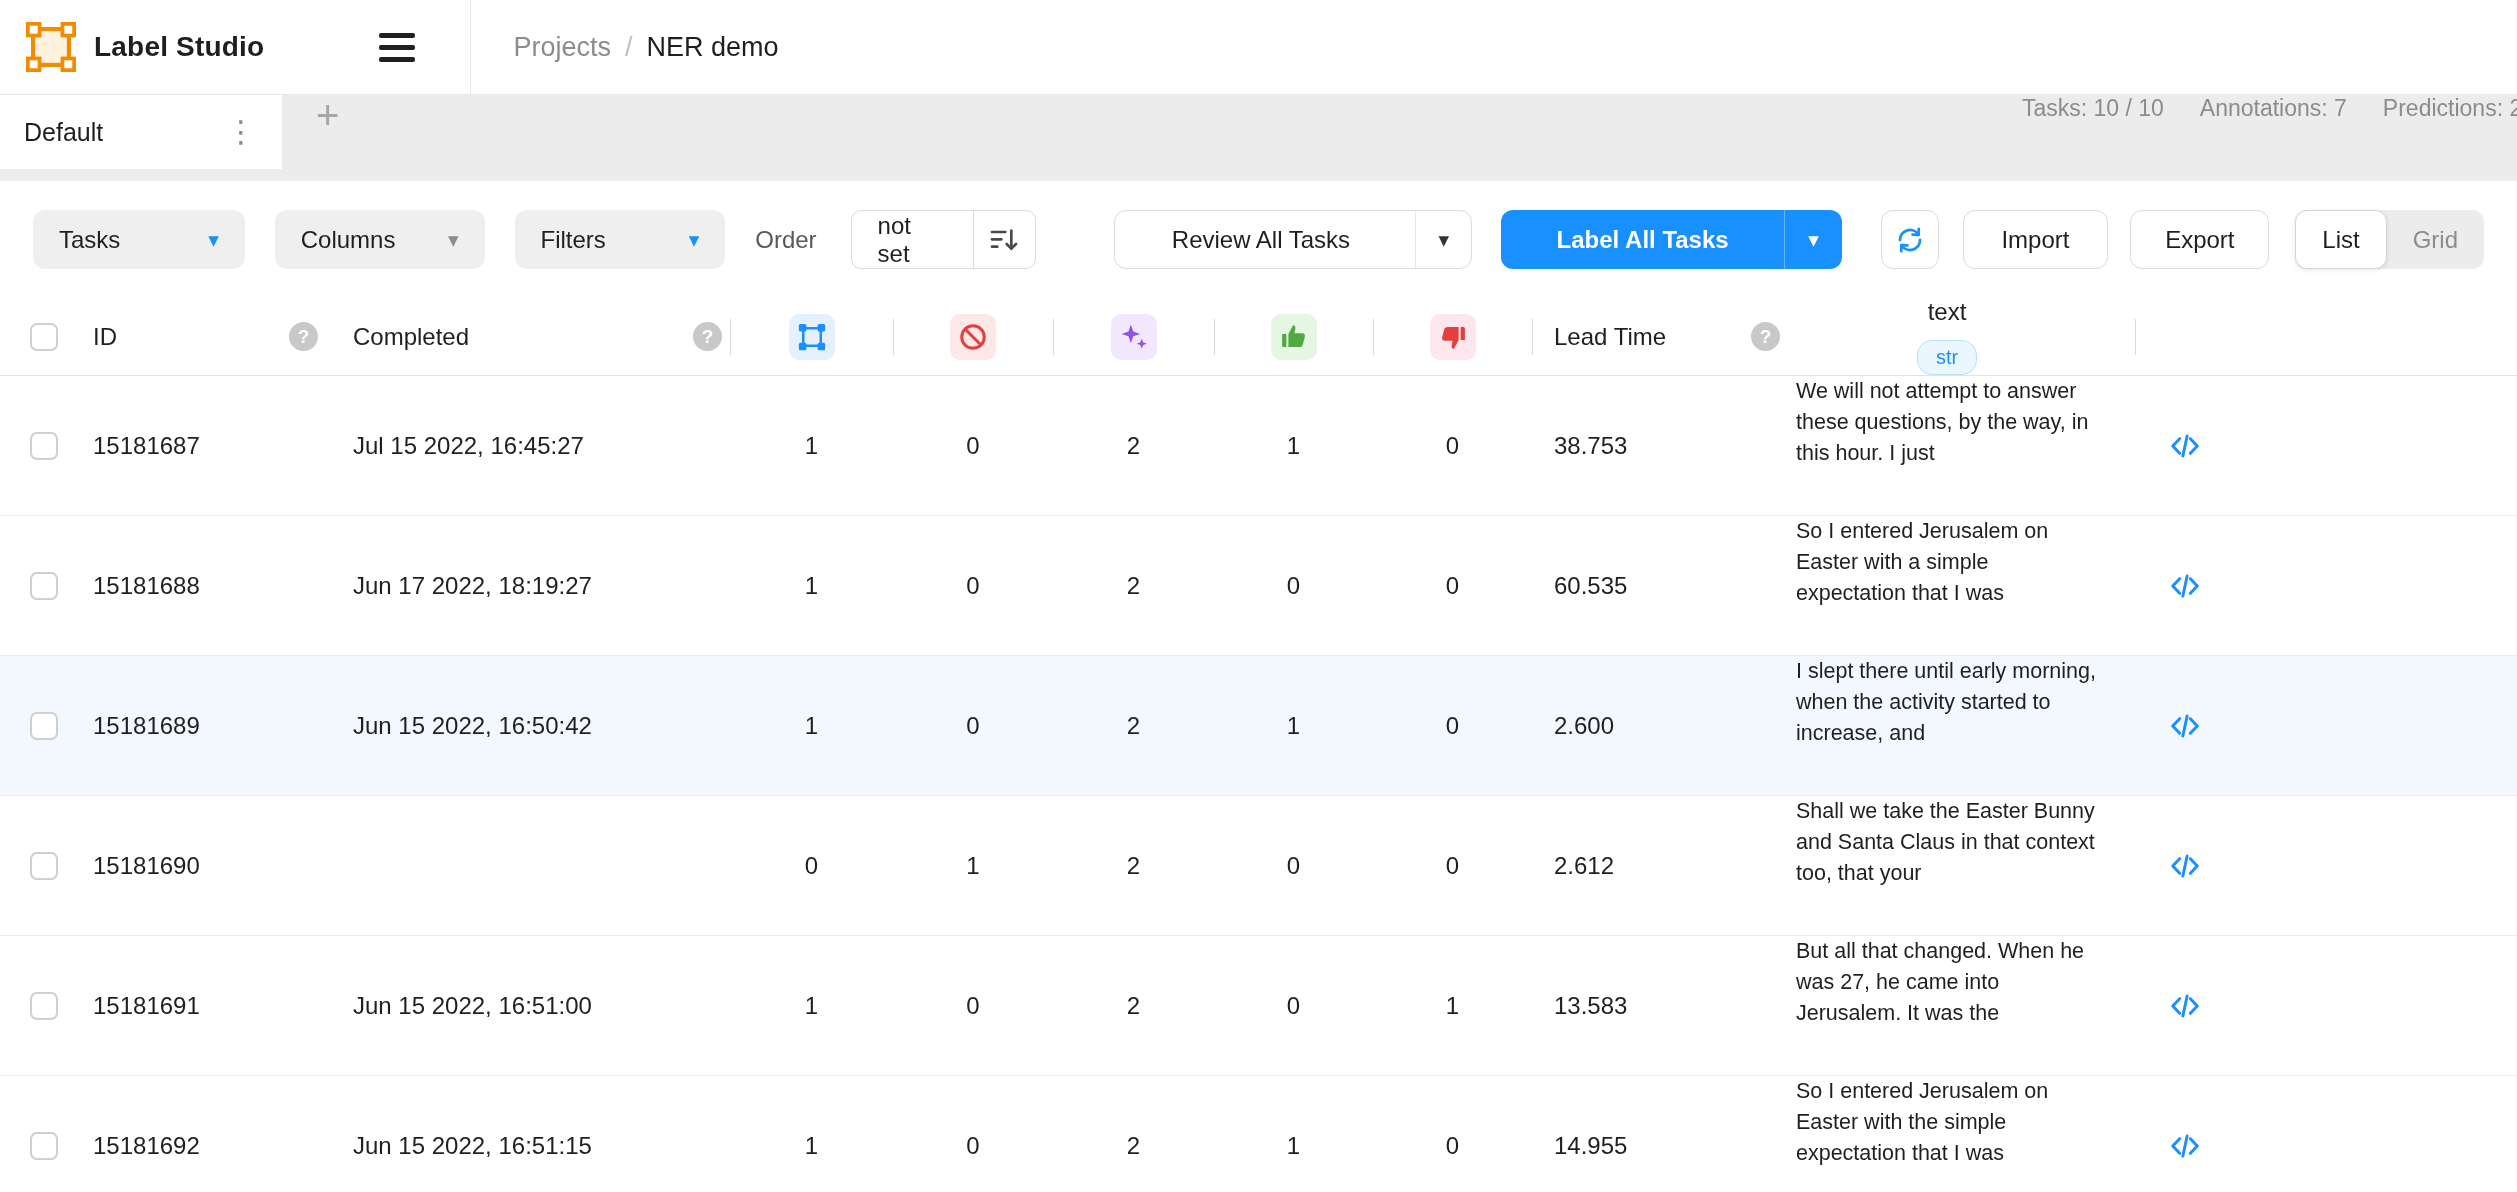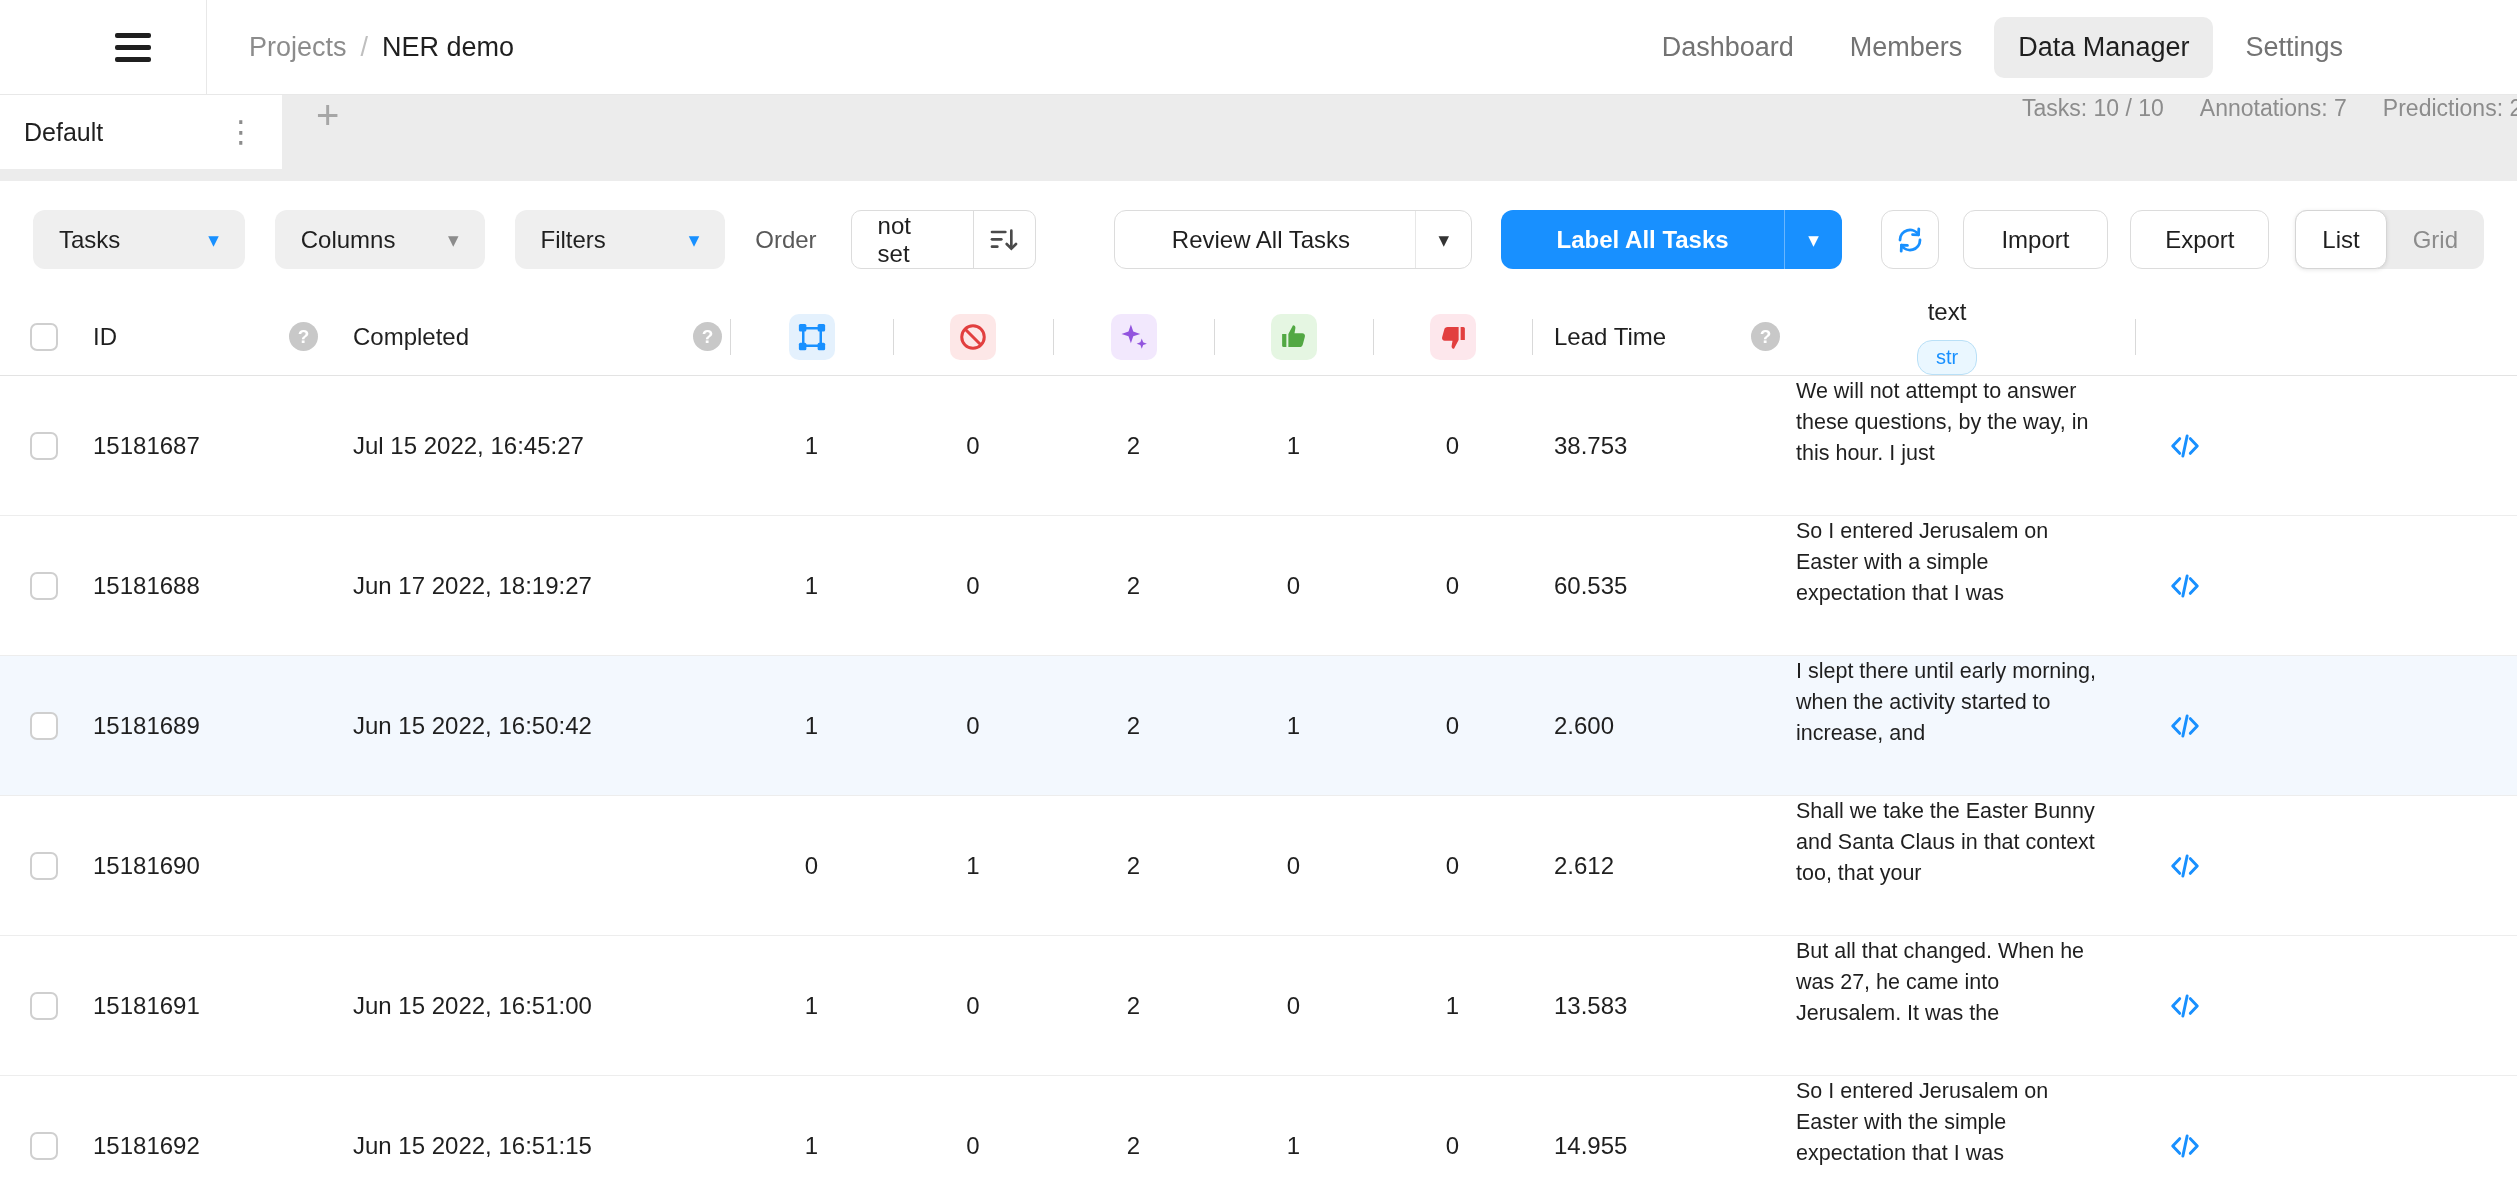--- a/index.html
+++ b/index.html
@@ -80,37 +80,41 @@
   .str-badge{background:#eaf7ff;border:1px solid #b9e0f7;color:#1890ff;font-size:20px;padding:5px 18px;border-radius:15px;cursor:pointer;}
   .trow{height:140px;border-bottom:1px solid #ededed;font-size:24px;background:#fff;cursor:pointer;}
   .trow.highlighted{background:#f3f8fe;}
   .row-text{font-size:21.5px;line-height:31px;color:#1f1f1f;width:302px;}
   .code-btn{display:flex;align-items:center;justify-content:center;cursor:pointer;}
 </style>
 </head>
 <body>
 
 <header class="header">
+  <div class="brand">
+    <svg width="50" height="50" viewBox="0 0 24 24">
+      <rect x="3.4" y="3.4" width="17.2" height="17.2" fill="#fff2df" stroke="#f08c00" stroke-width="2"></rect>
+      <rect x="0.9" y="0.9" width="5.6" height="5.6" fill="#ffffff" stroke="#f08c00" stroke-width="1.8"></rect>
+      <rect x="17.5" y="0.9" width="5.6" height="5.6" fill="#ffffff" stroke="#f08c00" stroke-width="1.8"></rect>
+      <rect x="0.9" y="17.5" width="5.6" height="5.6" fill="#ffffff" stroke="#f08c00" stroke-width="1.8"></rect>
+      <rect x="17.5" y="17.5" width="5.6" height="5.6" fill="#ffffff" stroke="#f08c00" stroke-width="1.8"></rect>
+    </svg>
+    <span class="brand-title">Label Studio</span>
+  </div>
   <div class="hamburger">
       <span></span>
       <span></span>
       <span></span>
     </div>
   <div class="header-divider"></div>
   <div class="breadcrumb">
     <span class="bc-section">Projects</span>
     <span class="bc-sep">/</span>
     <span class="bc-current">NER demo</span>
   </div>
-  <nav class="topnav">
-    <div class="nav-item">Dashboard</div>
-    <div class="nav-item">Members</div>
-    <div class="nav-item active">Data Manager</div>
-    <div class="nav-item">Settings</div>
-  </nav>
 </header>
 
 <div class="tabbar">
   <div class="tab-active">
     <span class="tab-label">Default</span>
     <span class="tab-menu">⋮</span>
   </div>
   <span class="tab-add">+</span>
   <div class="tab-stats">
     <span class="tab-stat">Tasks: 10 / 10</span>

